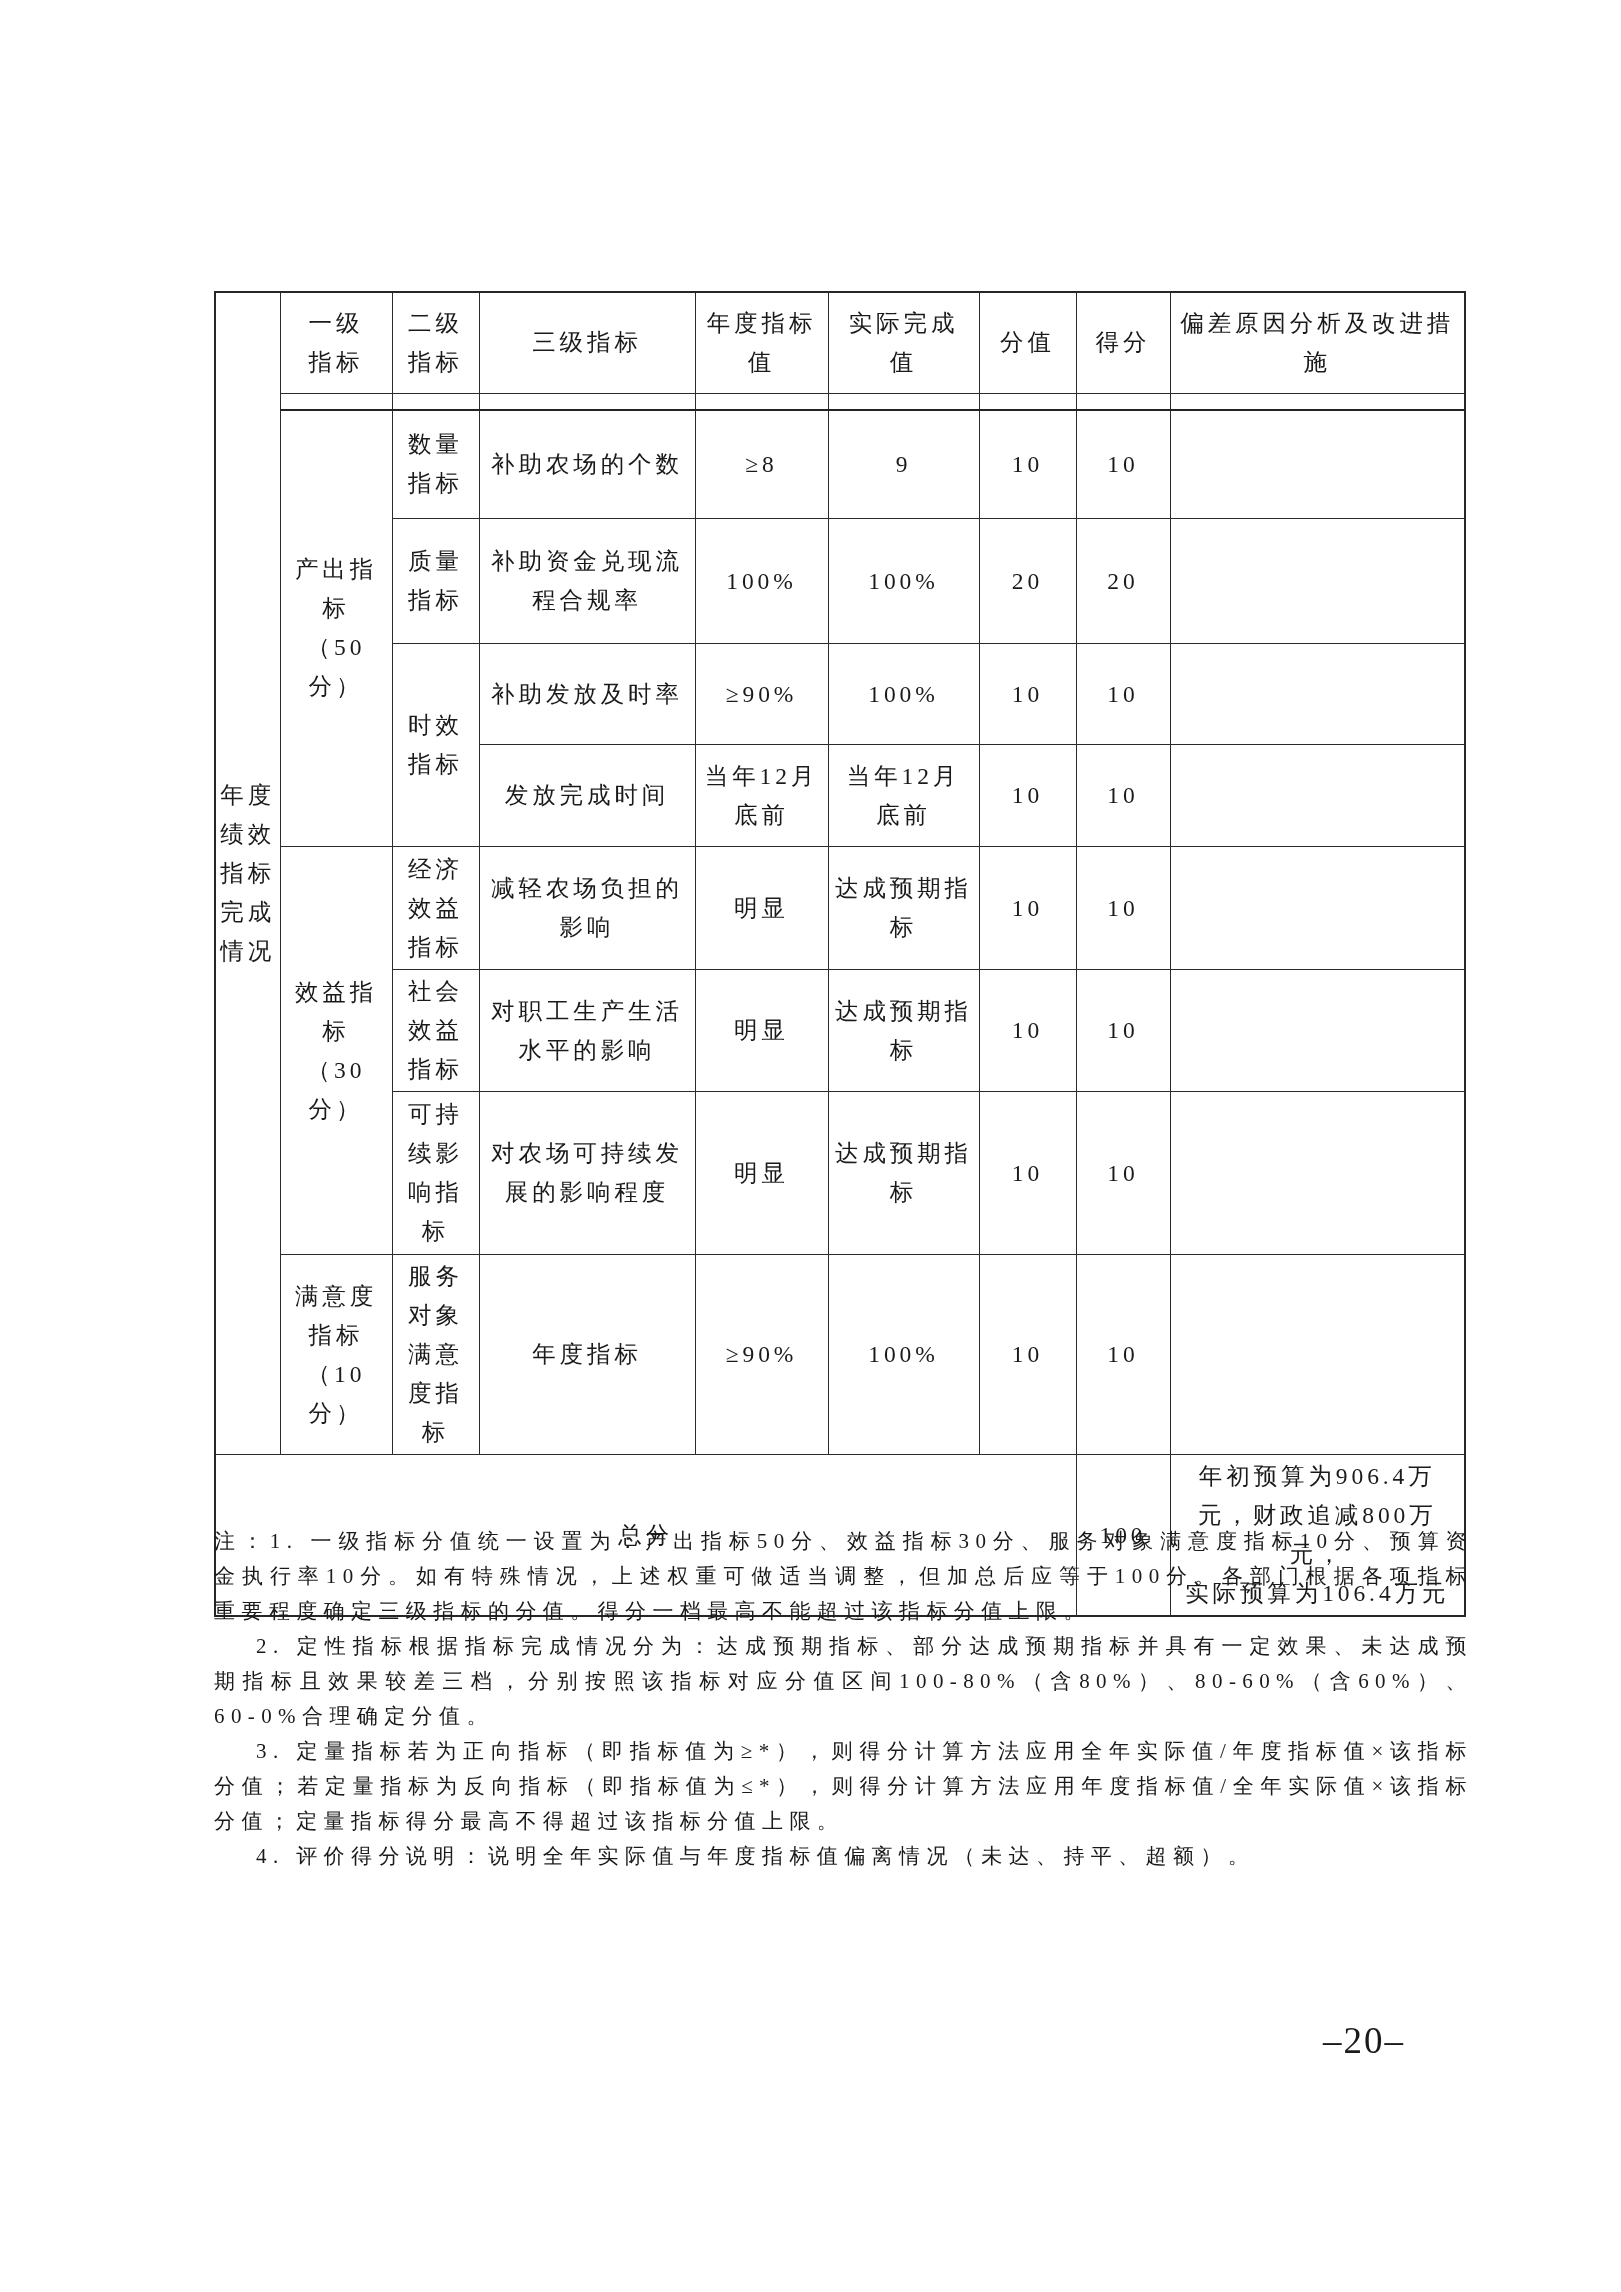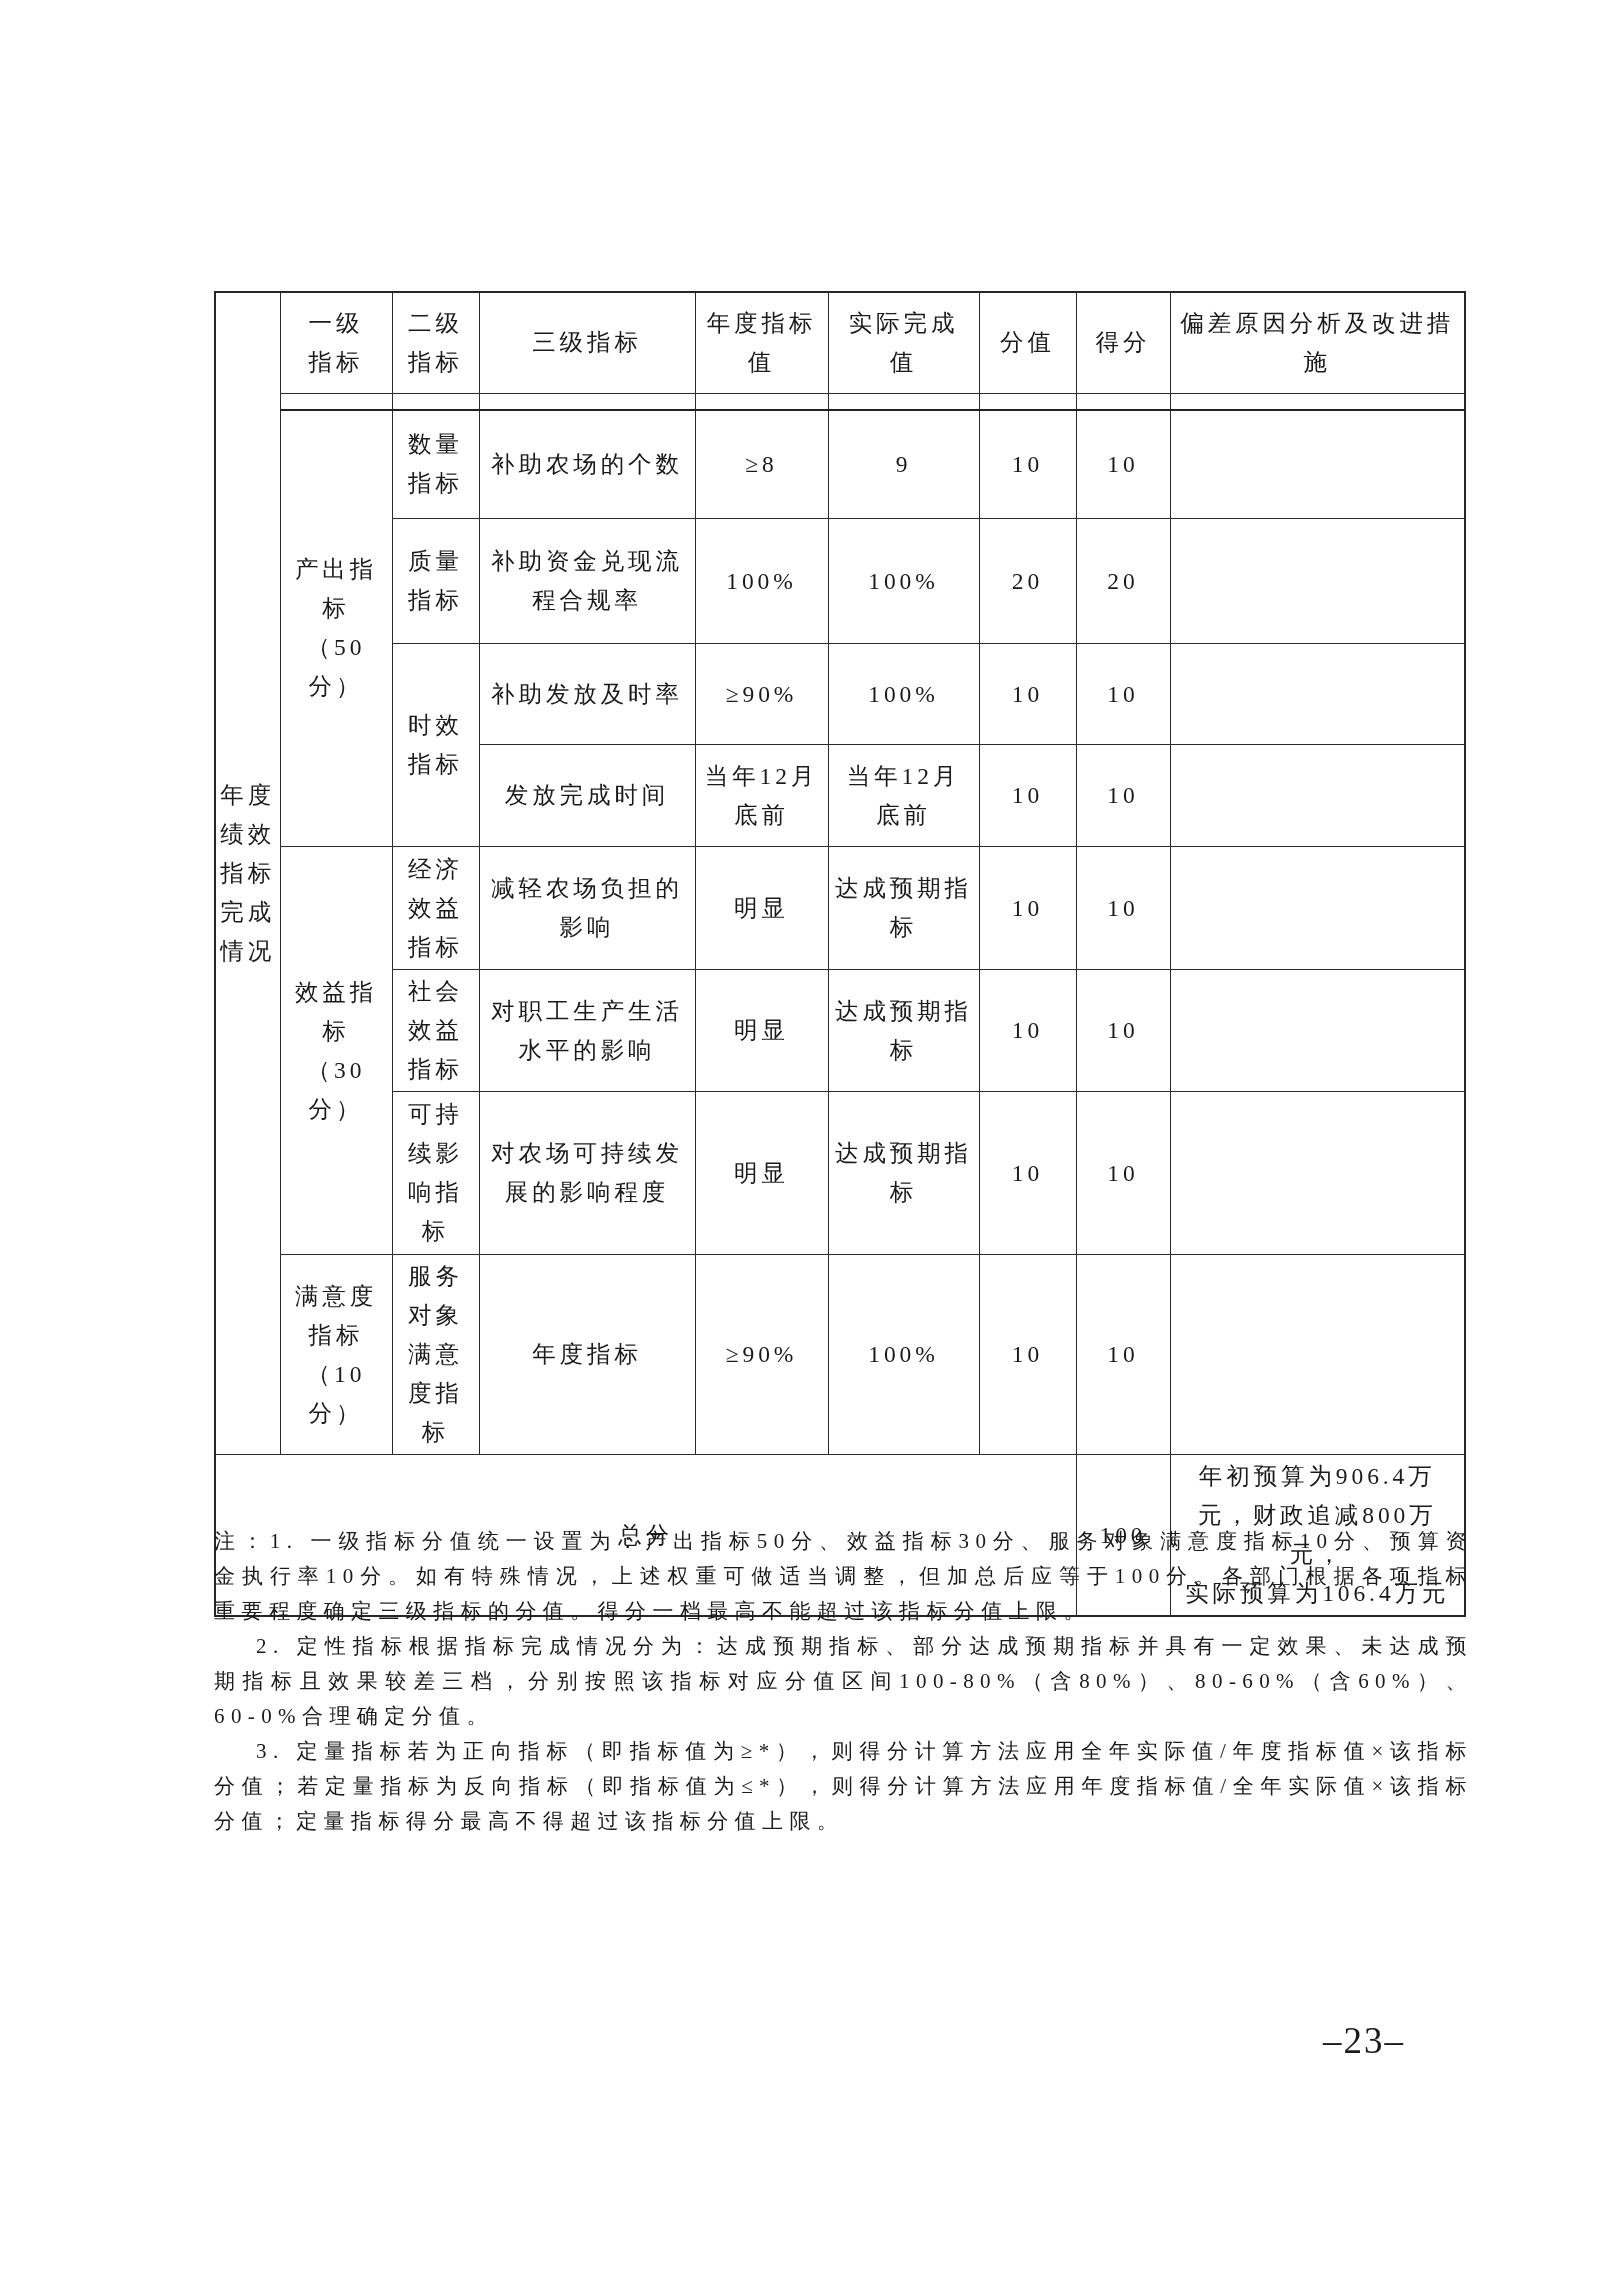--- a/index.html
+++ b/index.html
@@ -226,16 +226,17 @@
 元，财政追减800万元，
 实际预算为106.4万元</td>
     </tr>
   </tbody>
 </table>
 
 <div class="notes">
   <p>注：1. 一级指标分值统一设置为：产出指标50分、效益指标30分、服务对象满意度指标10分、预算资金执行率10分。如有特殊情况，上述权重可做适当调整，但加总后应等于100分。各部门根据各项指标重要程度确定三级指标的分值。得分一档最高不能超过该指标分值上限。</p>
   <p class="indent">2. 定性指标根据指标完成情况分为：达成预期指标、部分达成预期指标并具有一定效果、未达成预期指标且效果较差三档，分别按照该指标对应分值区间100-80%（含80%）、80-60%（含60%）、60-0%合理确定分值。</p>
   <p class="indent">3. 定量指标若为正向指标（即指标值为≥*），则得分计算方法应用全年实际值/年度指标值×该指标分值；若定量指标为反向指标（即指标值为≤*），则得分计算方法应用年度指标值/全年实际值×该指标分值；定量指标得分最高不得超过该指标分值上限。</p>
+  <p class="indent">4. 评价得分说明：说明全年实际值与年度指标值偏离情况（未达、持平、超额）。</p>
 </div>
 
-<div class="page-number">–23–</div>
+<div class="page-number">–20–</div>
 
 
 </body></html>

